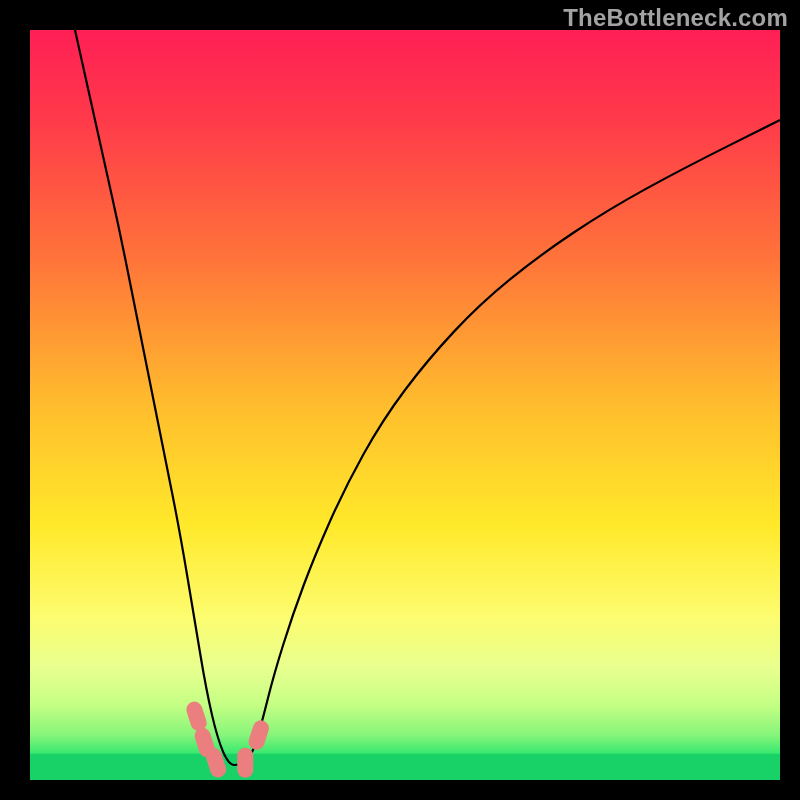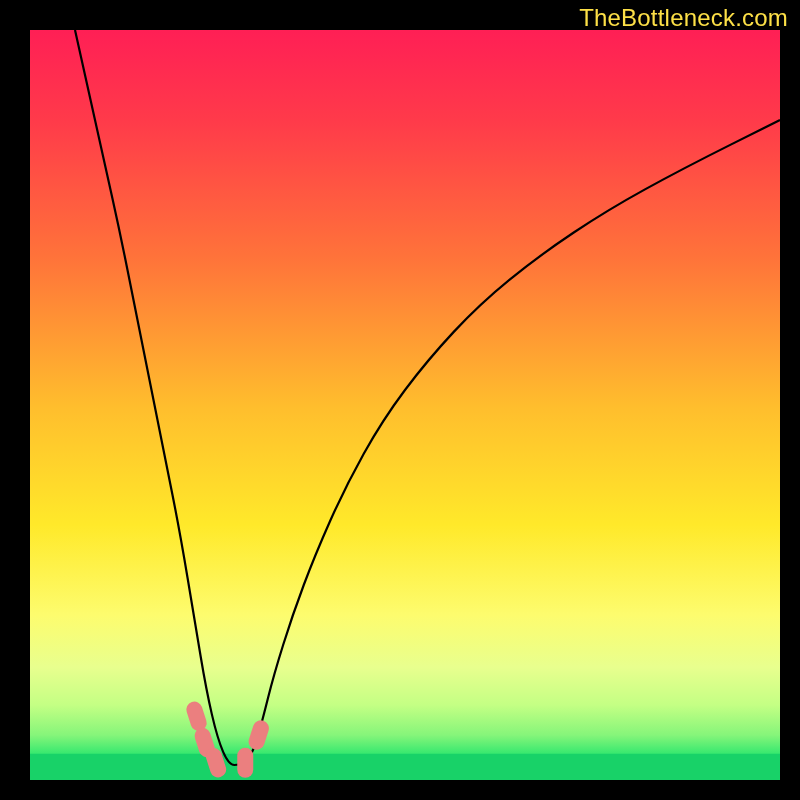--- a/index.html
+++ b/index.html
@@ -23,22 +23,22 @@
     top: 30px;
     width: 750px;
     height: 750px;
     overflow: hidden;
   }
   .watermark {
     position: absolute;
     top: 4px;
     right: 12px;
     font-size: 24px;
-    font-weight: 400;
-    color: #fde047;
+    font-weight: 700;
+    color: #a3a3a3;
     letter-spacing: 0.2px;
     user-select: none;
   }
   svg { display: block; }
 </style>
 </head>
 <body>
 
 <div class="frame">
 

